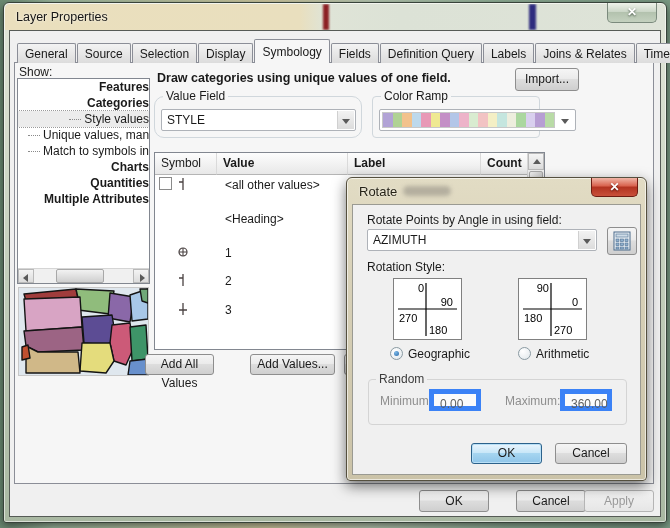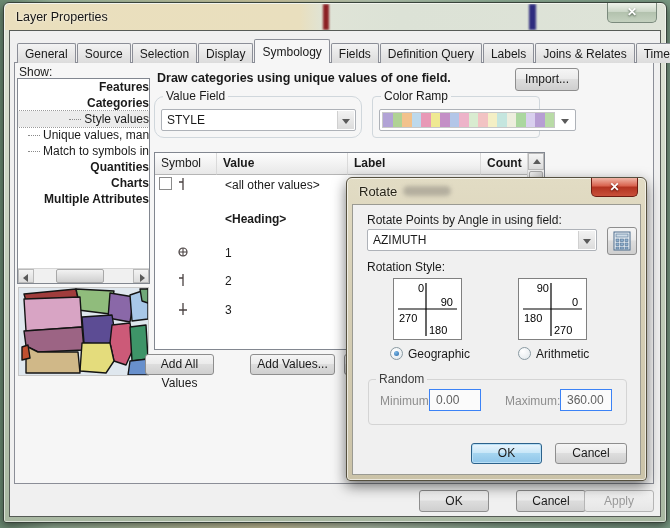--- a/index.html
+++ b/index.html
@@ -109,21 +109,21 @@
   .th {
     background:linear-gradient(180deg,#fdfdfd,#e8e8e8); border-right:1px solid #dadada; border-bottom:1px solid #b5b5b5;
     font-weight:bold; padding:3px 6px; white-space:nowrap; overflow:hidden;
   }
   .th.first { font-weight:normal; }
   .vscroll { position:absolute; right:0; top:0; bottom:0; width:17px; background:#f0f0f0; border-left:1px solid #d5d5d5; }
   .vs-btn { position:absolute; left:0; width:16px; height:17px; background:linear-gradient(180deg,#f4f4f4,#dcdcdc); border:1px solid #b9b9b9; }
   .vs-thumb { position:absolute; left:1px; top:18px; width:14px; height:40px; background:linear-gradient(90deg,#f2f2f2,#cfcfcf); border:1px solid #a8a8a8; border-radius:2px; }
   .trow { position:absolute; left:0; width:374px; height:18px; cursor:pointer; }
   .trow .val { position:absolute; left:70px; top:1px; white-space:nowrap; }
-  .trow .val.bold { font-weight:bold; }
+  .trow .val.bold { font-weight:normal; }
   .cbox { position:absolute; left:4px; top:0; width:13px; height:13px; background:#fff; border:1px solid #8a8a8a; }
   .sym { position:absolute; left:20px; top:-1px; }
 
   .add-btn { position:absolute; top:291px; height:21px; line-height:19px; }
 
   
   .footer-btn { position:absolute; top:459px; width:70px; height:22px; line-height:20px; }
 
   
   .rotate {
@@ -147,21 +147,21 @@
   }
   .rot-label { position:absolute; font-size:12px; }
   .diagram { position:absolute; width:69px; height:62px; background:#fff; border:1px solid #808080; }
   .radio { position:absolute; width:13px; height:13px; border:1px solid #8a9aa2; border-radius:50%;
     background:radial-gradient(circle at 35% 30%,#ffffff,#dfe6ea); cursor:pointer; }
   .radio.sel::after { content:""; position:absolute; left:3px; top:3px; width:5px; height:5px; border-radius:50%;
     background:radial-gradient(circle at 35% 30%,#7ab8e8,#2a6aa8); }
   .rgroup { position:absolute; left:15px; top:174px; width:259px; height:46px; border:1px solid #d4d4d4; border-radius:4px; }
   .rgroup-label { position:absolute; left:23px; top:167px; background:#f0f0f0; padding:0 3px; color:#3c3c3c; }
   .dis-label { color:#8e8e8e; }
-  .dis-field { position:absolute; width:52px; height:22px; background:#fbfbfb; border:1px solid #3b82f6; color:#5f5f5f; line-height:20px; padding-left:6px; }
+  .dis-field { position:absolute; width:52px; height:22px; background:#fbfbfb; border:5px solid #3b82f6; color:#5f5f5f; line-height:20px; padding-left:6px; }
   .calc-btn { position:absolute; left:254px; top:22px; width:30px; height:28px; padding:2px; }
 </style>
 </head>
 <body>
 
 <div class="window">
   <div class="titlebar">
     <div class="tb-stripe" style="left:318px;width:6px;background:#8c2024;"></div>
     <div class="tb-stripe" style="left:524px;width:7px;background:#2e2c7e;"></div>
     <div class="title-text">Layer Properties</div>
@@ -187,22 +187,22 @@
     <div class="page">
 
       <div class="show-label">Show:</div>
 
       <div class="listbox">
         <div class="tree-item">Features</div>
         <div class="tree-item">Categories</div>
         <div class="tree-item sub sel">Style values</div>
         <div class="tree-item sub">Unique values, many</div>
         <div class="tree-item sub">Match to symbols in a</div>
+        <div class="tree-item">Charts</div>
         <div class="tree-item">Quantities</div>
-        <div class="tree-item">Charts</div>
         <div class="tree-item">Multiple Attributes</div>
         <div class="hscroll">
           <div class="hs-btn">
               <span class="tri left"></span>
             </div>
           <div class="hs-thumb"></div>
           <div class="hs-btn" style="margin-left:auto;">
               <span class="tri right"></span>
             </div>
         </div>

